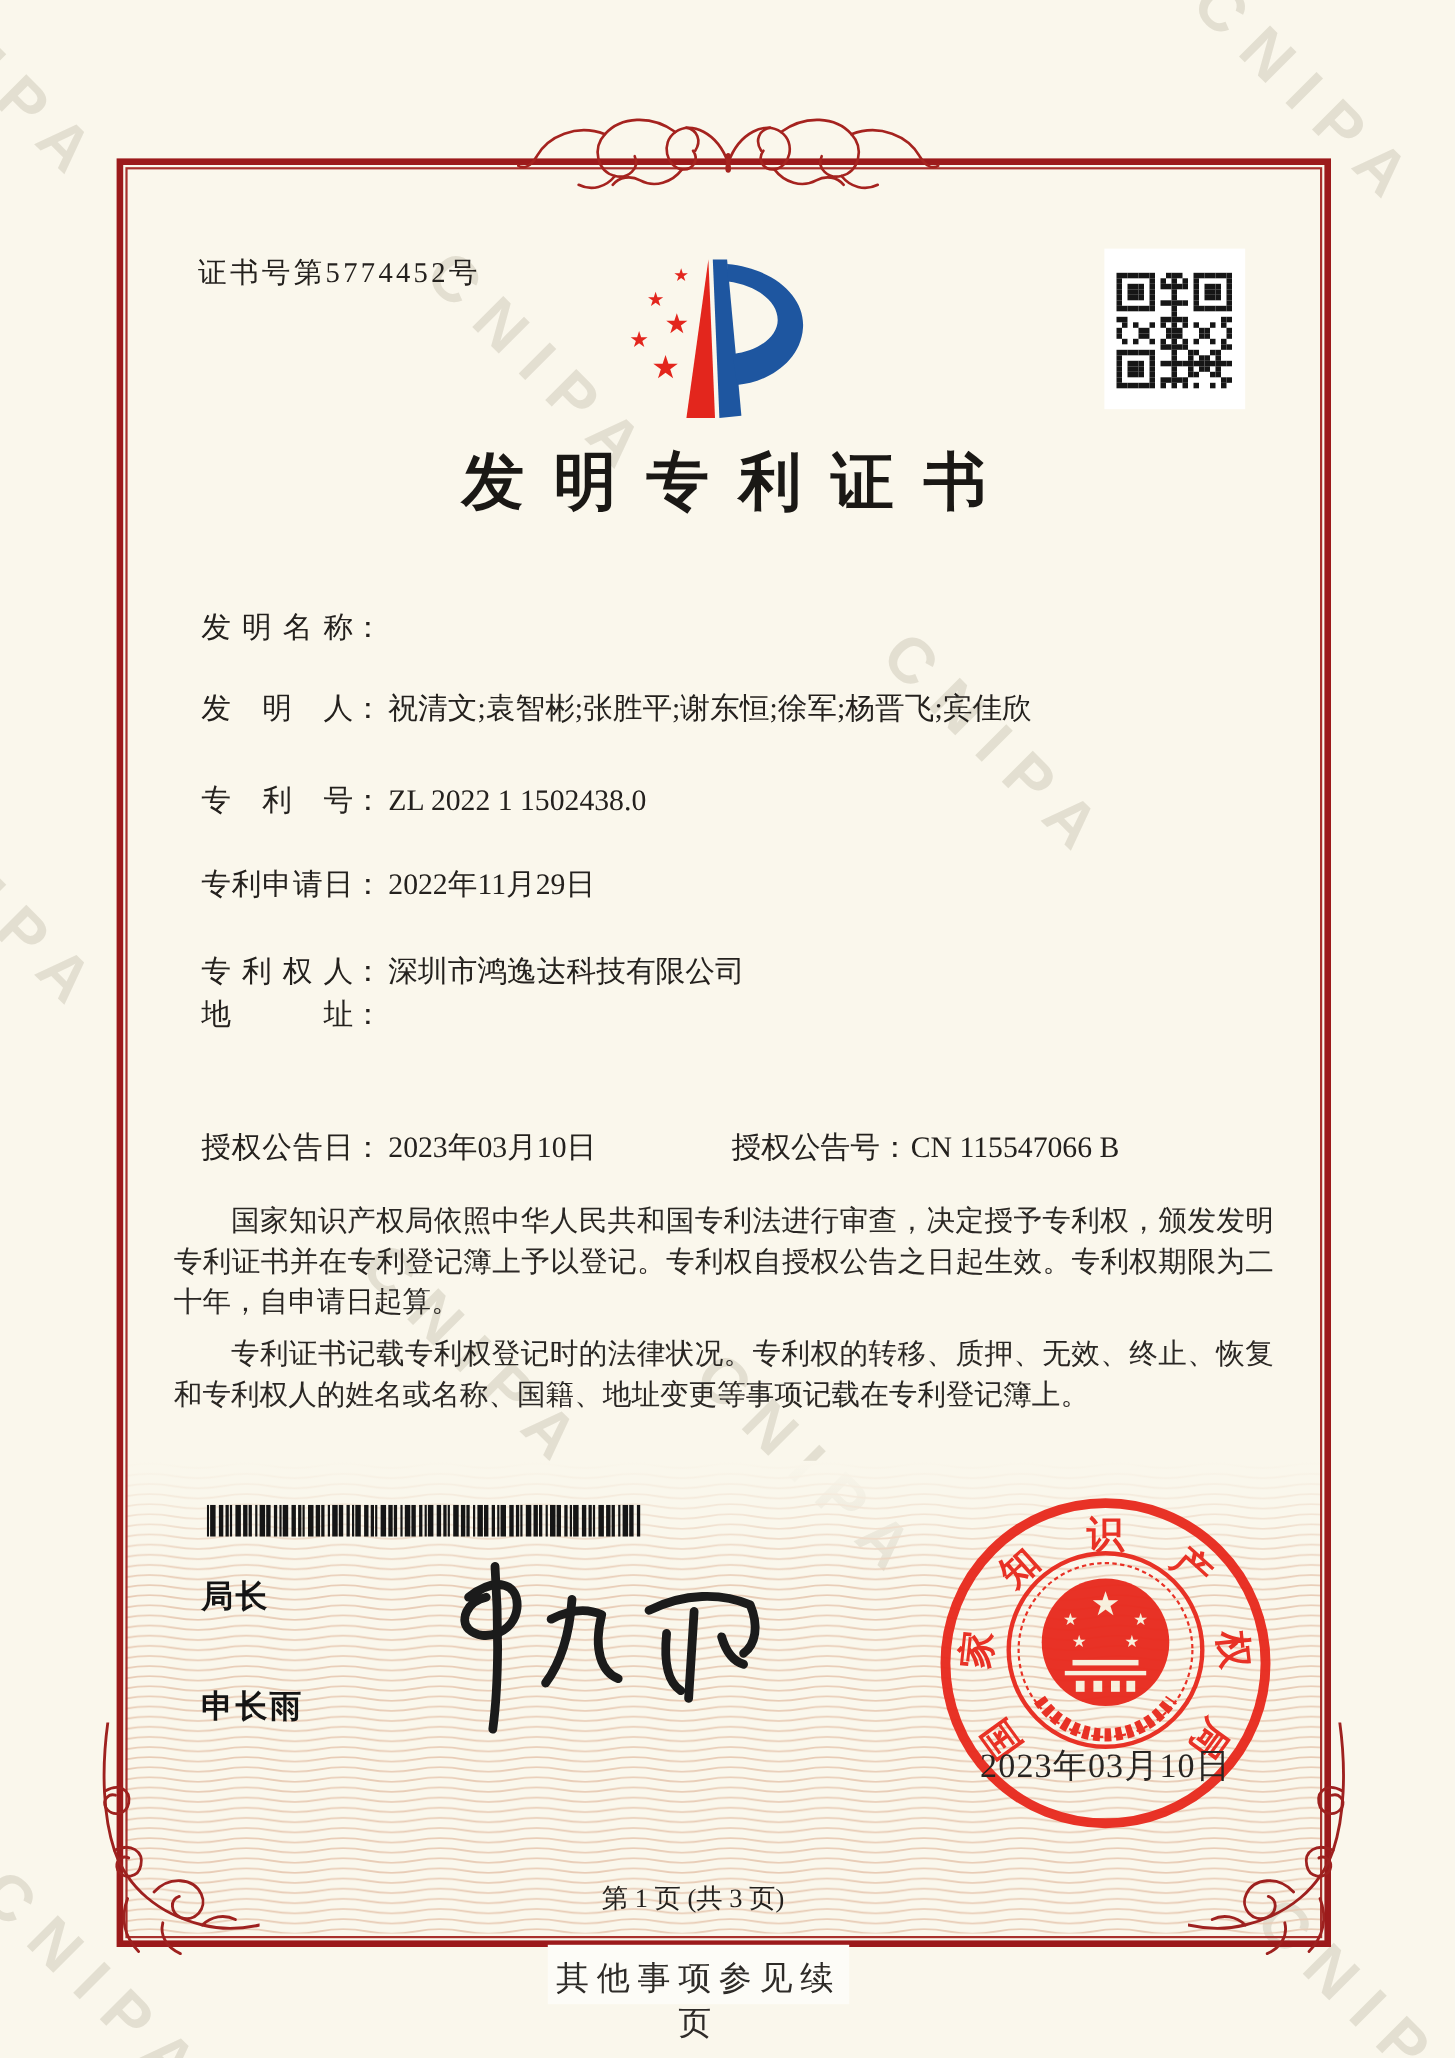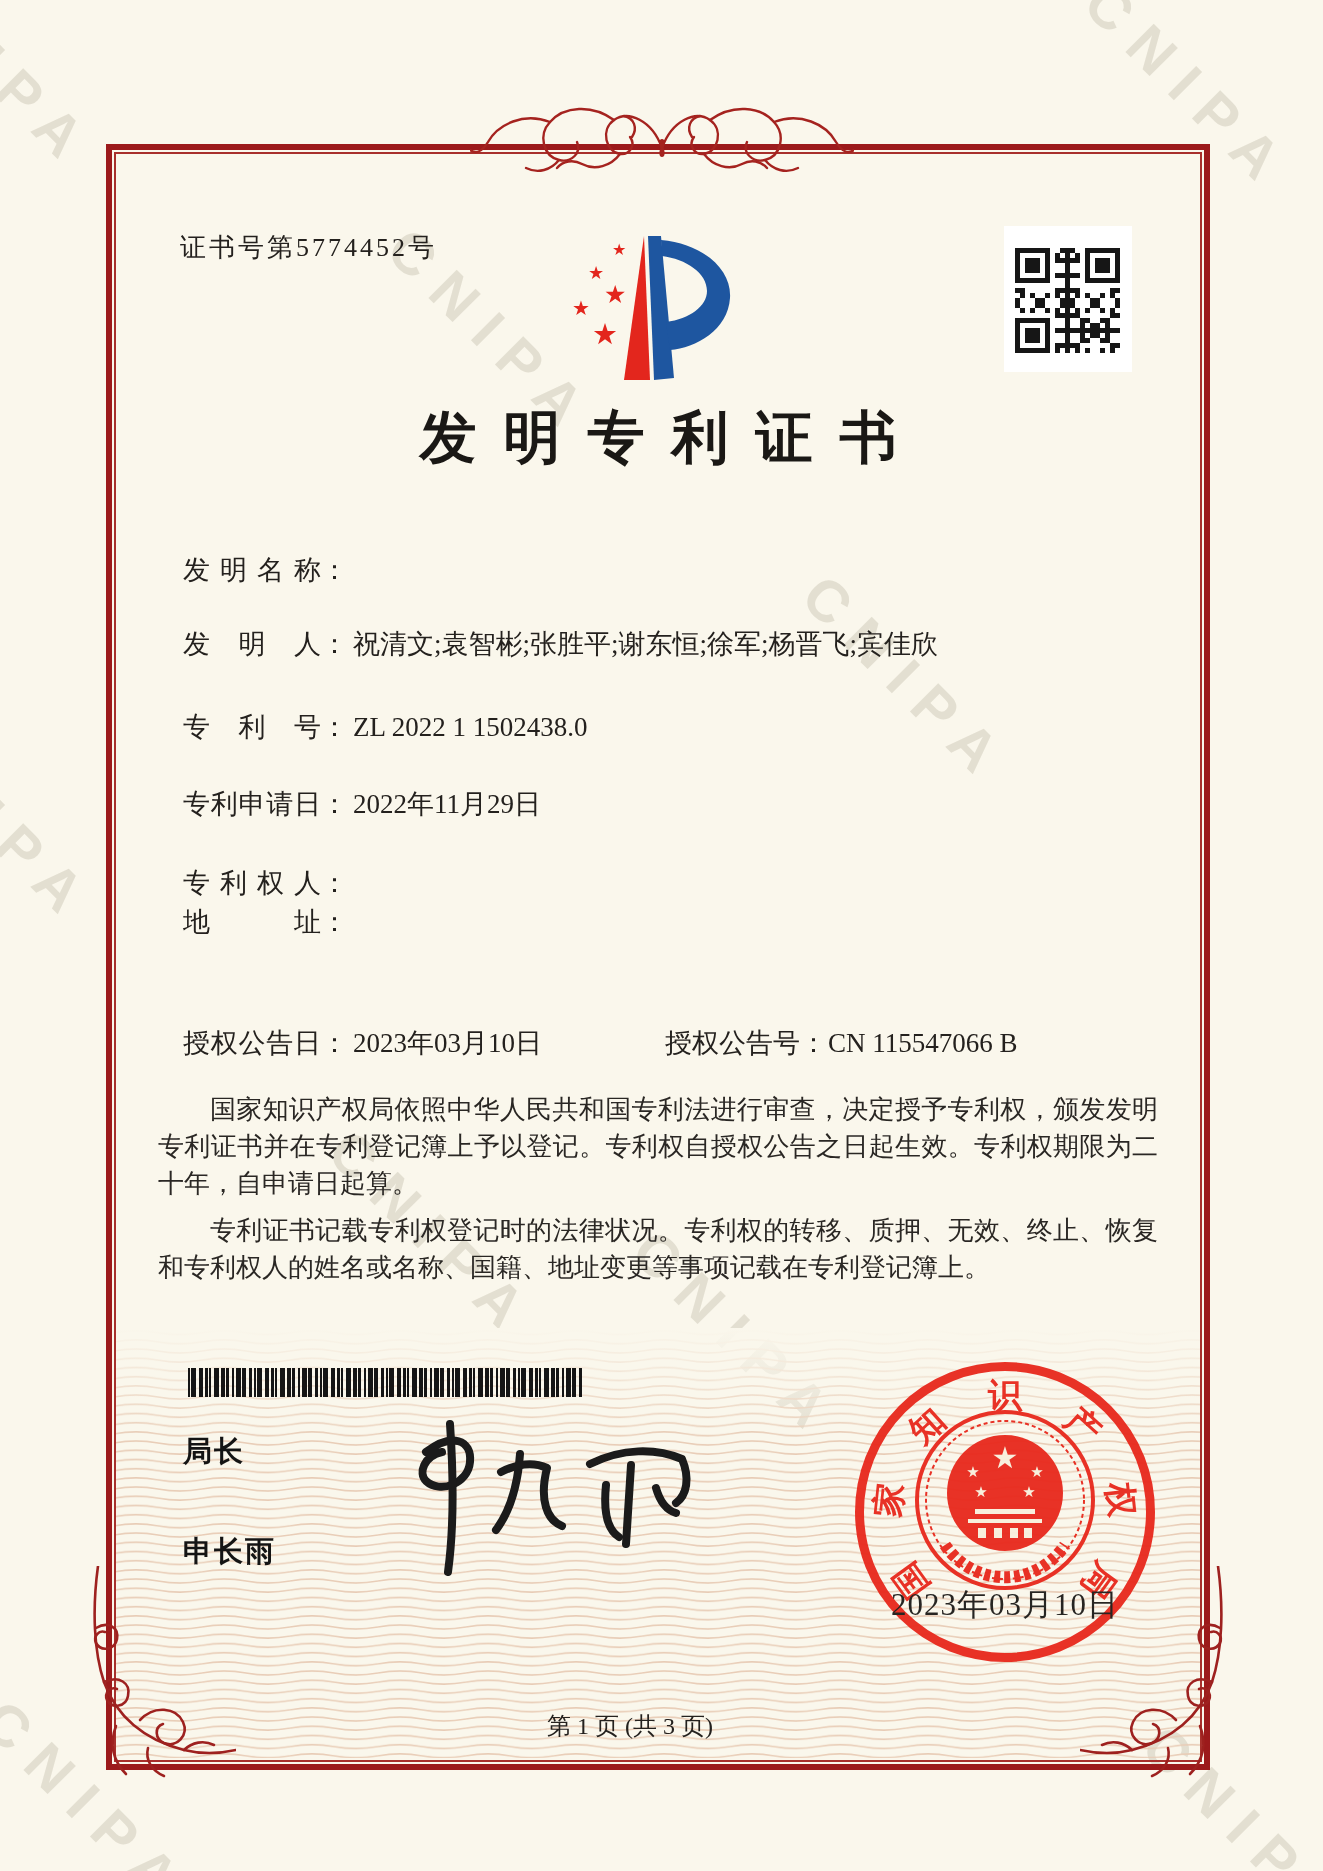--- a/index.html
+++ b/index.html
@@ -388,20 +388,21 @@
       <span class="val">ZL 2022 1 1502438.0</span>
   </div>
   <div class="row" style="top:784px">
     <span class="lbl">专利申请日</span>
       <span class="colon">：</span>
       <span class="val">2022年11月29日</span>
   </div>
   <div class="row" style="top:863px">
     <span class="lbl">专利权人</span>
       <span class="colon">：</span>
+      <span class="val">深圳市鸿逸达科技有限公司</span>
   </div>
   <div class="row" style="top:902px">
     <span class="lbl">地址</span>
       <span class="colon">：</span>
   </div>
   <div class="row" style="top:1023px">
     <span class="lbl">授权公告日</span>
       <span class="colon">：</span>
       <span class="val">2023年03月10日</span>
     <span class="grant2">
@@ -459,14 +460,17 @@
       <rect x="68" y="123" width="8" height="10" fill="#f8f0dd"></rect>
       <rect x="84" y="123" width="8" height="10" fill="#f8f0dd"></rect>
       <rect x="100" y="123" width="8" height="10" fill="#f8f0dd"></rect>
       <rect x="114" y="123" width="8" height="10" fill="#f8f0dd"></rect>
       <path d="M35,140 A72,72 0 0 0 155,140" stroke="#e8281c" stroke-width="12" fill="none" stroke-dasharray="6 4"></path>
     </svg>
     <div class="seal-date">2023年03月10日</div>
   </div>
 
   <div class="page-info">第 1 页 (共 3 页)</div>
+  <div class="cont-box">
+    <div class="cont-note">其他事项参见续页</div>
+  </div>
 
 </div>
 
 </body></html>

